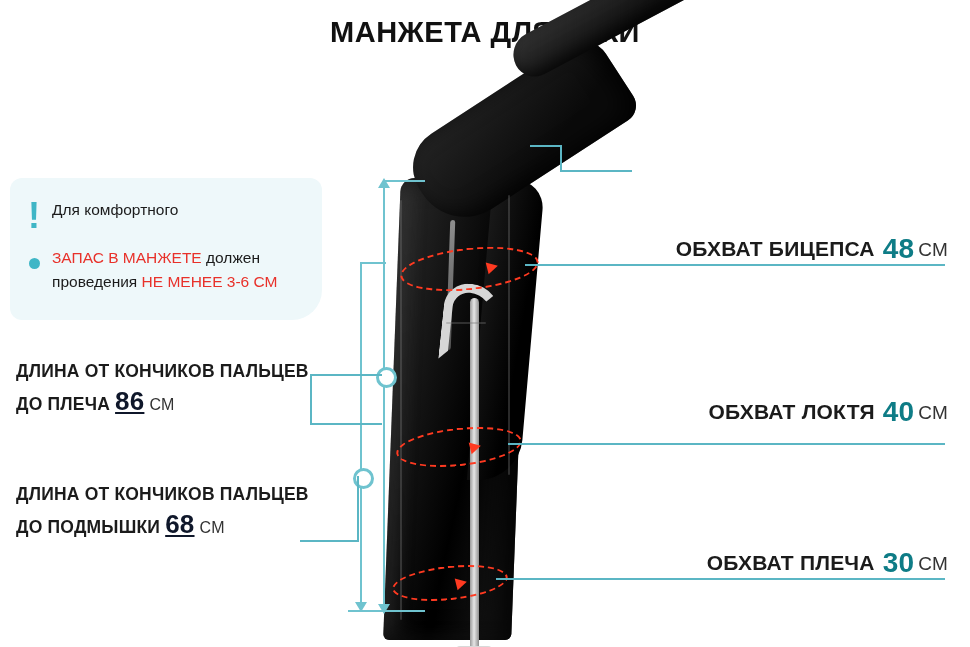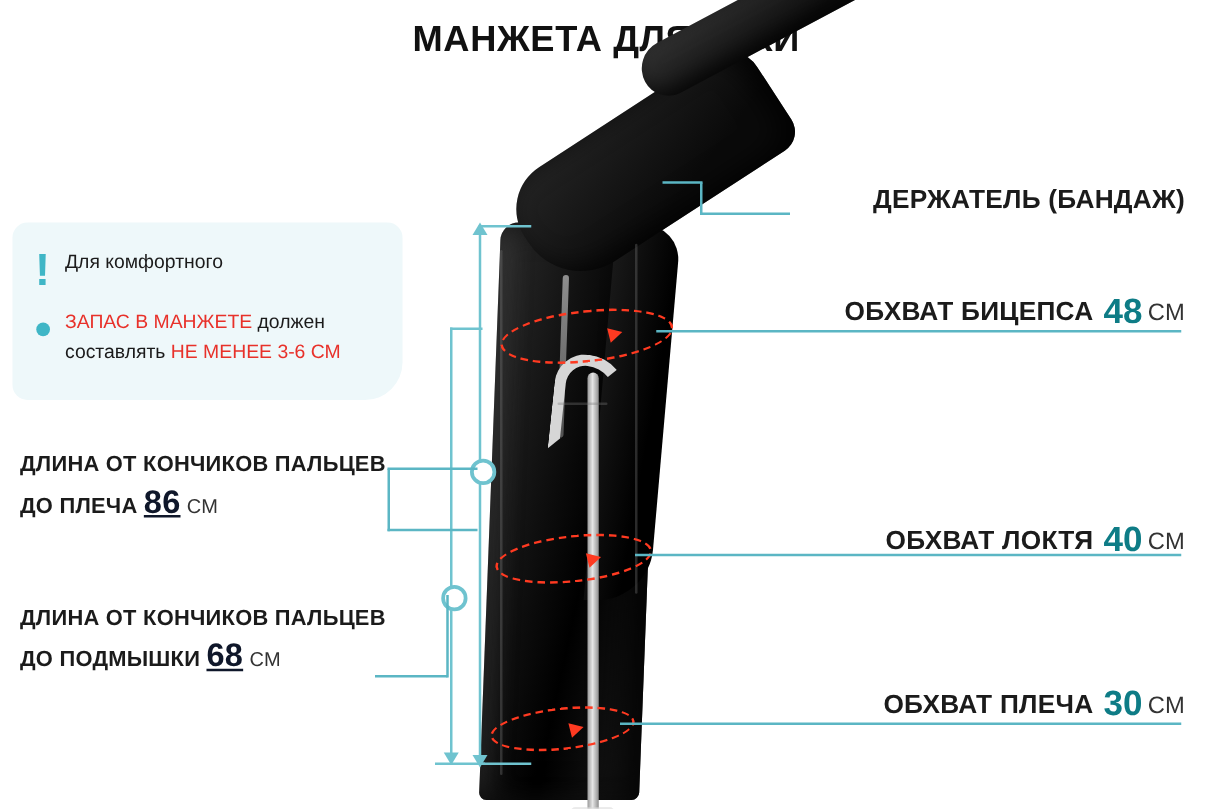--- a/index.html
+++ b/index.html
@@ -307,44 +307,41 @@
   <div class="ell-arrow" style="left:456px; top:577px; transform:rotate(-14deg);"></div>
 
   <div class="lead" style="left:560px; top:170px; width:72px;"></div>
   <div class="lead-v" style="left:560px; top:146px; height:26px;"></div>
   <div class="lead" style="left:530px; top:145px; width:32px;"></div>
 
   <div class="lead" style="left:525px; top:264px; width:420px;"></div>
   <div class="lead" style="left:508px; top:443px; width:437px;"></div>
   <div class="lead" style="left:496px; top:578px; width:449px;"></div>
 
-  <div class="right-label" style="top:148px;">
-    <span>ДЕРЖАТЕЛЬ (БАНДАЖ)</span>
-  </div>
 
   <div class="right-label" style="top:233px;">
     <span>ОБХВАТ БИЦЕПСА</span><span class="num">48</span><span class="unit">СМ</span>
   </div>
 
-  <div class="right-label" style="top:416px;">
+  <div class="right-label" style="top:396px;">
     <span>ОБХВАТ ЛОКТЯ</span><span class="num">40</span><span class="unit">СМ</span>
   </div>
 
   <div class="right-label" style="top:547px;">
     <span>ОБХВАТ ПЛЕЧА</span><span class="num">30</span><span class="unit">СМ</span>
   </div>
 
   <div class="note">
     <div class="bang">!</div>
     <div class="bang-dot"></div>
     <div class="txt">
       <span>Для комфортного</span><br>
       <br>
       <span class="hl">ЗАПАС В МАНЖЕТЕ</span><span> должен</span><br>
-      <span>составлять </span><span class="hl">НЕ МЕНЕЕ 3-6 СМ</span>
+      <span>проведения </span><span class="hl">НЕ МЕНЕЕ 3-6 СМ</span>
     </div>
   </div>
 
   <div class="dim" style="left:383px; top:186px; height:424px;"></div>
   <div class="dim-arrow-up" style="left:378px; top:178px;"></div>
   <div class="dim-arrow-dn" style="left:378px; top:604px;"></div>
   <div class="dim-cap" style="left:383px; top:180px; width:42px;"></div>
   <div class="dim-cap" style="left:383px; top:610px; width:42px;"></div>
 
   <div class="dim" style="left:360px; top:262px; height:348px;"></div>

